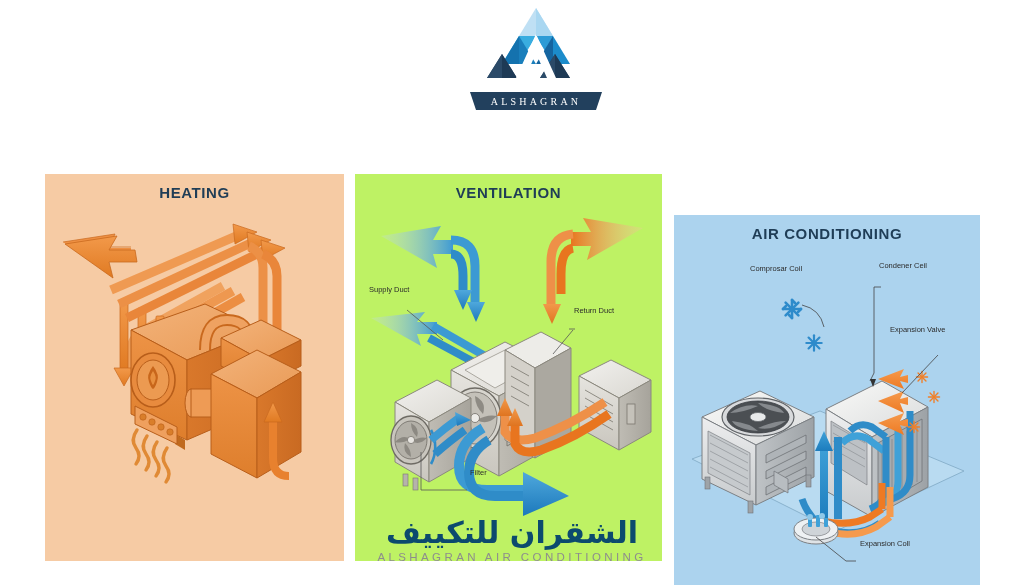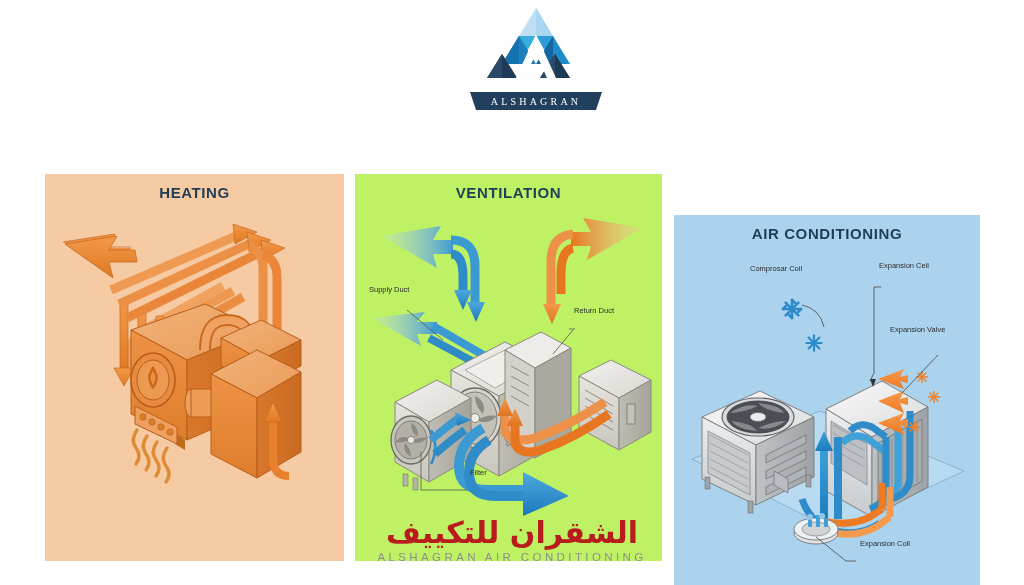--- a/index.html
+++ b/index.html
@@ -42,21 +42,21 @@
 
   
   .callout{
     position:absolute;font-size:7.5px;color:#2b2b2b;white-space:nowrap;
     font-family:"Liberation Sans", sans-serif;
   }
 
   
   .footer{position:absolute;left:0;right:0;top:512px;height:70px;display:flex;flex-direction:column;align-items:center;justify-content:flex-start;}
   .ar{
-    font-size:30px;color:#b91c1c;direction:rtl;line-height:1.15;
+    font-size:30px;color:#0c4a6e;direction:rtl;line-height:1.15;
     font-family:"DejaVu Sans", sans-serif;font-weight:600;margin-top:4px;
   }
   .en{
     font-size:11.5px;color:#8d8d8d;letter-spacing:3.4px;margin-top:0;
     font-family:"Liberation Sans", sans-serif;
   }
 </style>
 </head>
 <body>
 
@@ -514,21 +514,21 @@
           <path d="M128 74 Q146 78 150 96"></path>
           <path d="M200 56 L200 64 M200 56 L207 56 M200 64 L200 142 L196 150"></path>
           <path d="M264 124 L228 162"></path>
           <path d="M142 306 L172 330 M172 330 L182 330"></path>
         </g>
 
         <polygon points="196,148 202,148 199,156" fill="#333"></polygon>
       </svg>
       <div class="panel-title">AIR CONDITIONING</div>
       <div class="callout" style="left:76px;top:49px;text-align:right;">Comprosar Coil</div>
-      <div class="callout" style="left:205px;top:46px;">Expansion Ceil</div>
+      <div class="callout" style="left:205px;top:46px;">Condener Ceil</div>
       <div class="callout" style="left:216px;top:110px;">Expansion Valve</div>
       <div class="callout" style="left:186px;top:324px;">Expansion Coll</div>
     </div>
   </div>
 
   <div class="footer">
     <div class="ar">الشقران للتكييف</div>
     <div class="en">ALSHAGRAN AIR CONDITIONING</div>
   </div>
 

